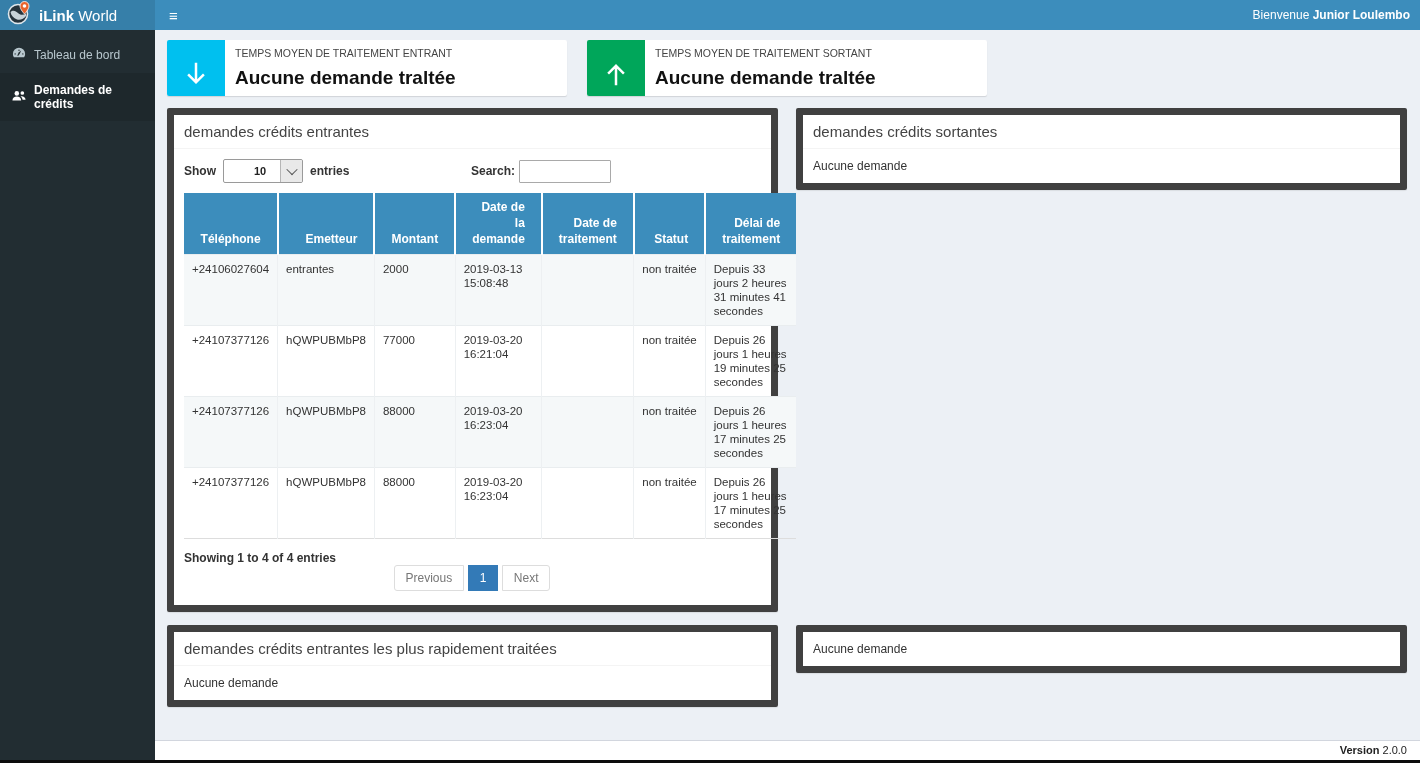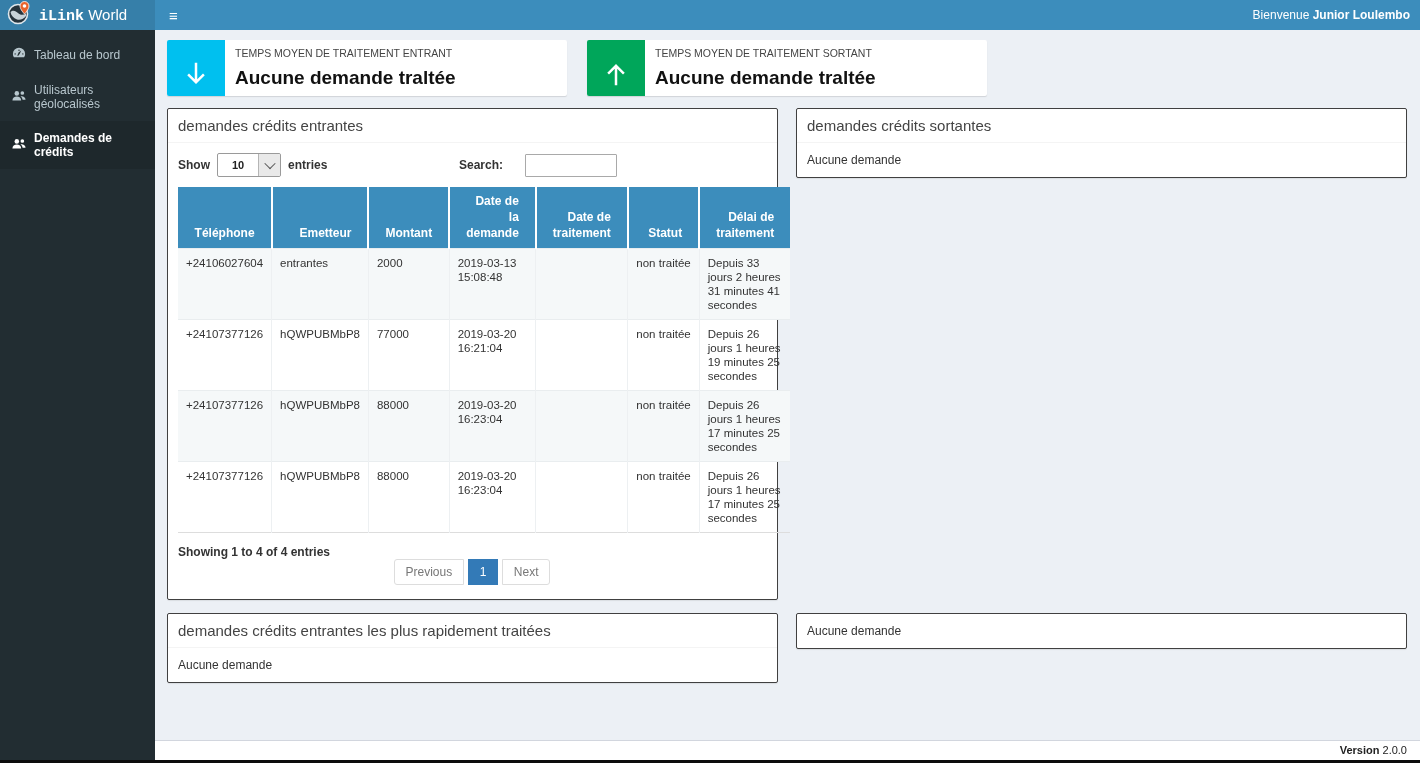--- a/index.html
+++ b/index.html
@@ -3,21 +3,21 @@
 <meta charset="utf-8">
 <style>
   * { margin:0; padding:0; box-sizing:border-box; }
   html,body { width:1420px; height:763px; overflow:hidden; }
   body { font-family:"Liberation Sans", sans-serif; background:#ecf0f5; position:relative; }
 
   
   .sidebar { position:absolute; left:0; top:0; width:155px; height:763px; background:#222d32; z-index:2; }
   .logo { height:30px; background:#367fa9; color:#fff; display:flex; align-items:center; gap:7px; padding:0 6px; }
   .logo .brand { font-size:15px; white-space:nowrap; }
-  .logo .brand b { font-weight:bold;font-family:Liberation Mono, monospace; }
+  .logo .brand b { font-weight:bold; }
   .menu { padding-top:6px; }
   .menu-item { display:flex; align-items:center; gap:8px; padding:10px 5px 10px 12px; color:#b8c7ce; font-size:12px; cursor:pointer; }
   .menu-item.active { background:#1e282c; color:#fff; font-weight:bold; }
   .menu-item svg { flex:0 0 auto; }
 
   
   .navbar { position:absolute; left:155px; right:0; top:0; height:30px; background:#3c8dbc; color:#fff; display:flex; align-items:center; }
   .hamburger { padding:0 14px; font-size:15px; cursor:pointer; height:30px; display:flex; align-items:center; }
   .nav-right { margin-left:auto; padding-right:10px; font-size:12px; }
   .nav-right b { font-weight:bold; }
@@ -31,32 +31,32 @@
   .info-box-icon { width:58px; height:68px; display:flex; align-items:center; justify-content:center; }
   .ib-aqua { background:#00c0ef; }
   .ib-green { background:#00a65a; }
   .info-box-content { padding:7px 10px; }
   .info-box-text { font-size:10.5px; color:#444; letter-spacing:0; }
   .info-box-number { font-size:19px; font-weight:bold; color:#111; margin-top:8px; }
 
   
   .main-row { display:flex; gap:18px; align-items:flex-start; margin-bottom:13px; }
   .col { flex:1 1 0; min-width:0; }
-  .box { background:#fff; border:1px solid #404040; border-radius:2px; box-shadow:0 1px 1px rgba(0,0,0,.08); }
+  .box { background:#fff; border:7px solid #404040; border-radius:2px; box-shadow:0 1px 1px rgba(0,0,0,.08); }
   .box-header { padding:8px 10px; font-size:15px; color:#444; border-bottom:1px solid #f4f4f4; }
   .box-body { padding:10px; }
   .empty-note { font-size:12px; font-weight:normal; color:#333; }
 
   
   .dt-controls { display:flex; align-items:center; margin-bottom:10px; font-size:12px; font-weight:bold; color:#333; }
-  .dt-select { display:inline-flex; align-items:stretch; border:1px solid #9a9a9a; border-radius:2px; background:#fff; height:24px; margin:0 7px; cursor:pointer; }
+  .dt-select { display:inline-flex; align-items:stretch; border:1px solid #9a9a9a; border-radius:2px; background:#fff; height:24px; margin:0 7px; cursor:pointer;padding-left:16px; }
   .dt-select .val { width:40px; display:flex; align-items:center; justify-content:center; font-weight:bold; font-size:11px; color:#222; }
   .dt-select .arrow-seg { width:22px; background:#e9e9e9; border-left:1px solid #b5b5b5; display:flex; align-items:center; justify-content:center; border-radius:0 2px 2px 0; }
   .chev { width:8px; height:8px; border-right:1.6px solid #555; border-bottom:1.6px solid #555; transform:rotate(45deg) translate(-1px,-1px); }
-  .dt-search { margin-left:auto; margin-right:150px; display:flex; align-items:center; gap:22px; }
+  .dt-search { margin-left:auto; margin-right:150px; display:flex; align-items:center; gap:4px; }
   .dt-search input { width:92px; height:23px; border:1px solid #a9a9a9; border-radius:1px; padding:2px 5px; font-size:12px; outline:none; }
 
   
   table.dt { width:100%; border-collapse:collapse; border-bottom:1px solid #ddd; }
   table.dt th { background:#3c8dbc; color:#fff; font-weight:bold; font-size:12px; text-align:right; vertical-align:bottom; padding:6px 16px; border-left:2px solid #fff; line-height:1.35; }
   table.dt th:first-child { border-left:none; }
   table.dt td { font-size:11.5px; color:#333; vertical-align:top; padding:7px 8px; line-height:14px; border-left:1px solid #edf0f2; border-top:1px solid #e9edef; }
   table.dt td:first-child { border-left:none; }
   table.dt tbody tr:nth-child(odd) { background:#f5f8f9; }
   td.nowrap { white-space:nowrap; }
@@ -93,31 +93,20 @@
     <span class="brand"><b>iLink</b><span> World</span></span>
   </div>
   <div class="menu">
     <div class="menu-item">
       <span>
         <svg width="14" height="14" viewBox="0 0 16 16" fill="currentColor">
           <path d="M8 2a7 7 0 0 0-7 7 6.9 6.9 0 0 0 1.2 3.9h11.6A6.9 6.9 0 0 0 15 9a7 7 0 0 0-7-7zm0 2a.8.8 0 1 1 0 1.6A.8.8 0 0 1 8 4zM3.6 9.8a.8.8 0 1 1 0-1.6.8.8 0 0 1 0 1.6zm4.9-.3L7.2 11H6l1.5-3.6 3-2.4-1.5 3.5zm3.9.3a.8.8 0 1 1 0-1.6.8.8 0 0 1 0 1.6z"></path>
         </svg>
       </span>
       <span>Tableau de bord</span>
-    </div>
-    <div class="menu-item">
-      <span>
-        <svg width="14" height="14" viewBox="0 0 16 16" fill="currentColor">
-          <circle cx="5.5" cy="5" r="2.6"></circle>
-            <path d="M.5 13c0-2.7 2.2-4.4 5-4.4s5 1.7 5 4.4z"></path>
-          <circle cx="11.8" cy="4.6" r="2.1"></circle>
-            <path d="M11 8.2c2.4.1 4.4 1.6 4.5 4h-3.4c-.2-1.7-1.1-3-2.4-3.7.4-.2.8-.3 1.3-.3z"></path>
-        </svg>
-      </span>
-      <span>Utilisateurs géolocalisés</span>
     </div>
     <div class="menu-item active">
       <span>
         <svg width="14" height="14" viewBox="0 0 16 16" fill="currentColor">
           <circle cx="5.5" cy="5" r="2.6"></circle>
             <path d="M.5 13c0-2.7 2.2-4.4 5-4.4s5 1.7 5 4.4z"></path>
           <circle cx="11.8" cy="4.6" r="2.1"></circle>
             <path d="M11 8.2c2.4.1 4.4 1.6 4.5 4h-3.4c-.2-1.7-1.1-3-2.4-3.7.4-.2.8-.3 1.3-.3z"></path>
         </svg>
       </span>

